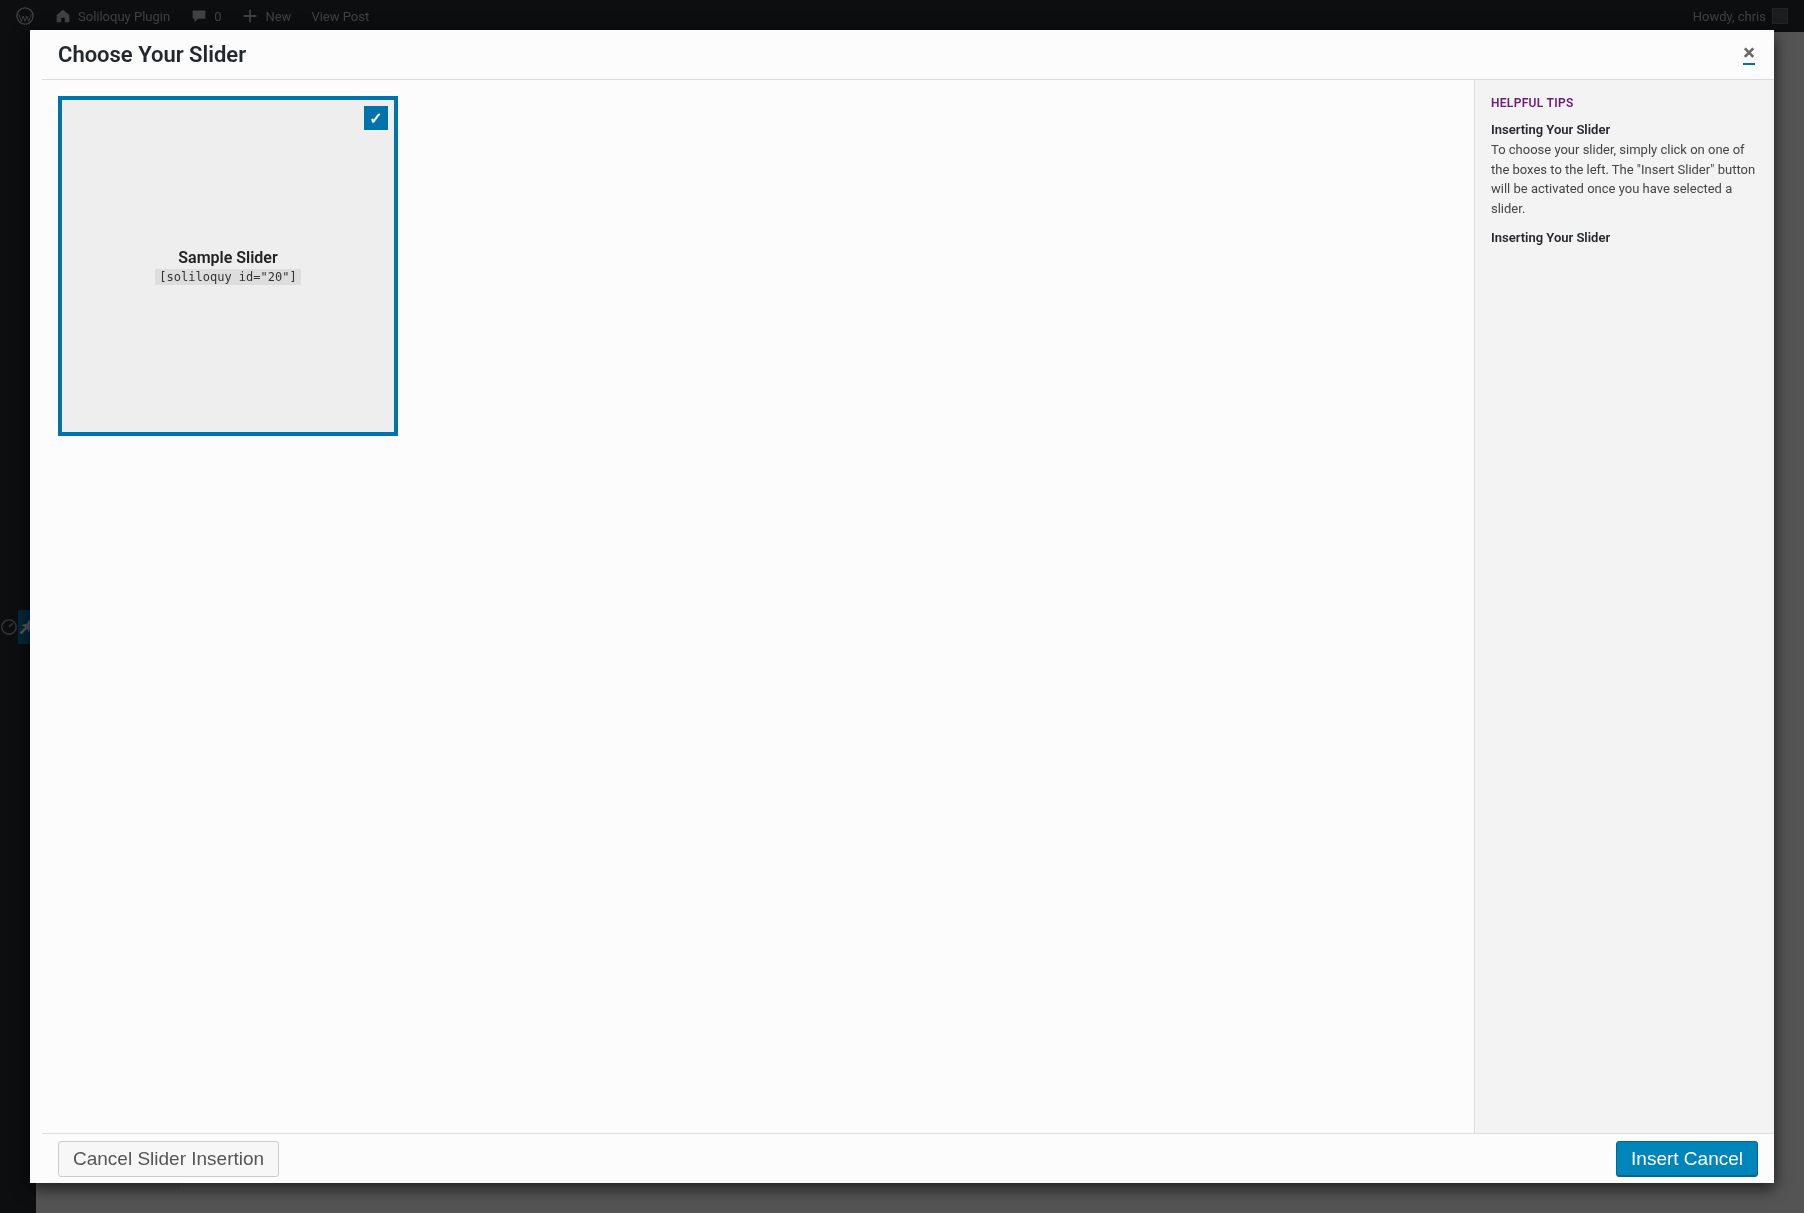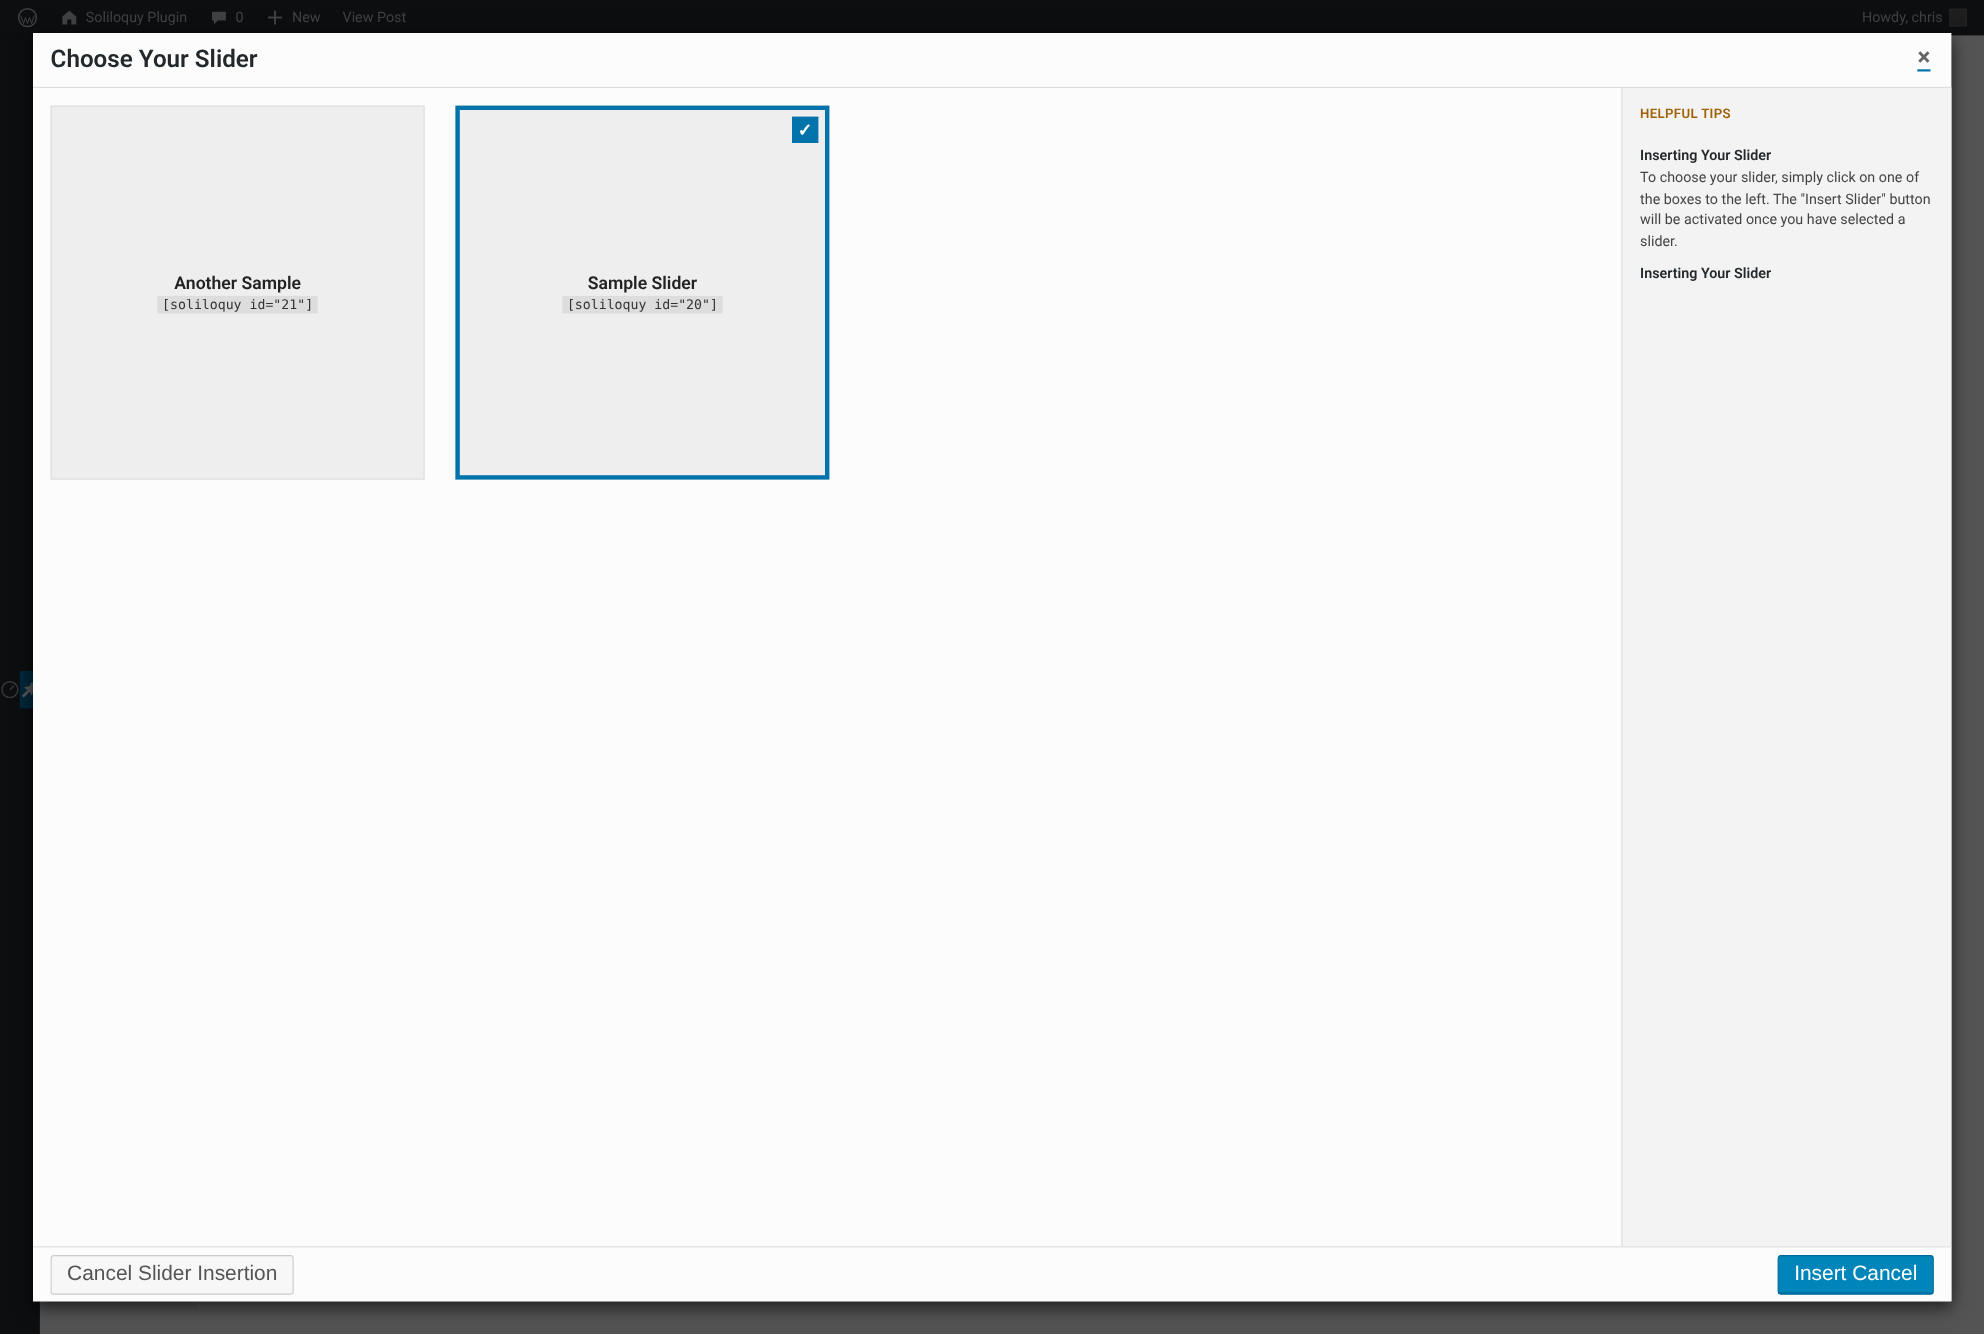--- a/index.html
+++ b/index.html
@@ -76,20 +76,21 @@
   }
 
   .modal {
     position: absolute;
     top: 30px; left: 30px; right: 30px; bottom: 30px;
     background: #fcfcfc;
     box-shadow: 0 5px 15px rgba(0,0,0,0.7);
     z-index: 200;
     display: flex;
     flex-direction: column;
+    padding-left: 12px;
   }
 
   .modal-header {
     height: 50px;
     border-bottom: 1px solid #ddd;
     display: flex;
     align-items: center;
     padding: 0 16px;
     position: relative;
   }
@@ -175,24 +176,24 @@
     width: 300px;
     border-left: 1px solid #ddd;
     background: #f3f3f3;
     padding: 16px 16px;
     font-size: 13px;
     color: #444;
     overflow: auto;
   }
   .help-heading {
     text-transform: uppercase;
-    color: #a16207;
+    color: #701a75;
     font-size: 12px;
     letter-spacing: 0.3px;
-    margin-bottom: 24px;
+    margin-bottom: 12px;
     font-weight: 600;
   }
   .help-sub {
     font-weight: 600;
     color: #23282d;
     margin-top: 8px;
     margin-bottom: 3px;
   }
   .help-text {
     line-height: 1.5;
@@ -358,24 +359,20 @@
   <div class="modal-header">
     <div class="modal-title">Choose Your Slider</div>
     <div class="modal-close">
       <span class="close-x">×</span>
     </div>
   </div>
 
   <div class="modal-body">
     <div class="slider-grid">
 
-      <div class="slider-card">
-        <div class="slider-name">Another Sample</div>
-        <div class="slider-code">[soliloquy id="21"]</div>
-      </div>
 
       <div class="slider-card selected">
         <div class="slider-check">✓</div>
         <div class="slider-name">Sample Slider</div>
         <div class="slider-code">[soliloquy id="20"]</div>
       </div>
 
     </div>
 
     <div class="help-pane">

